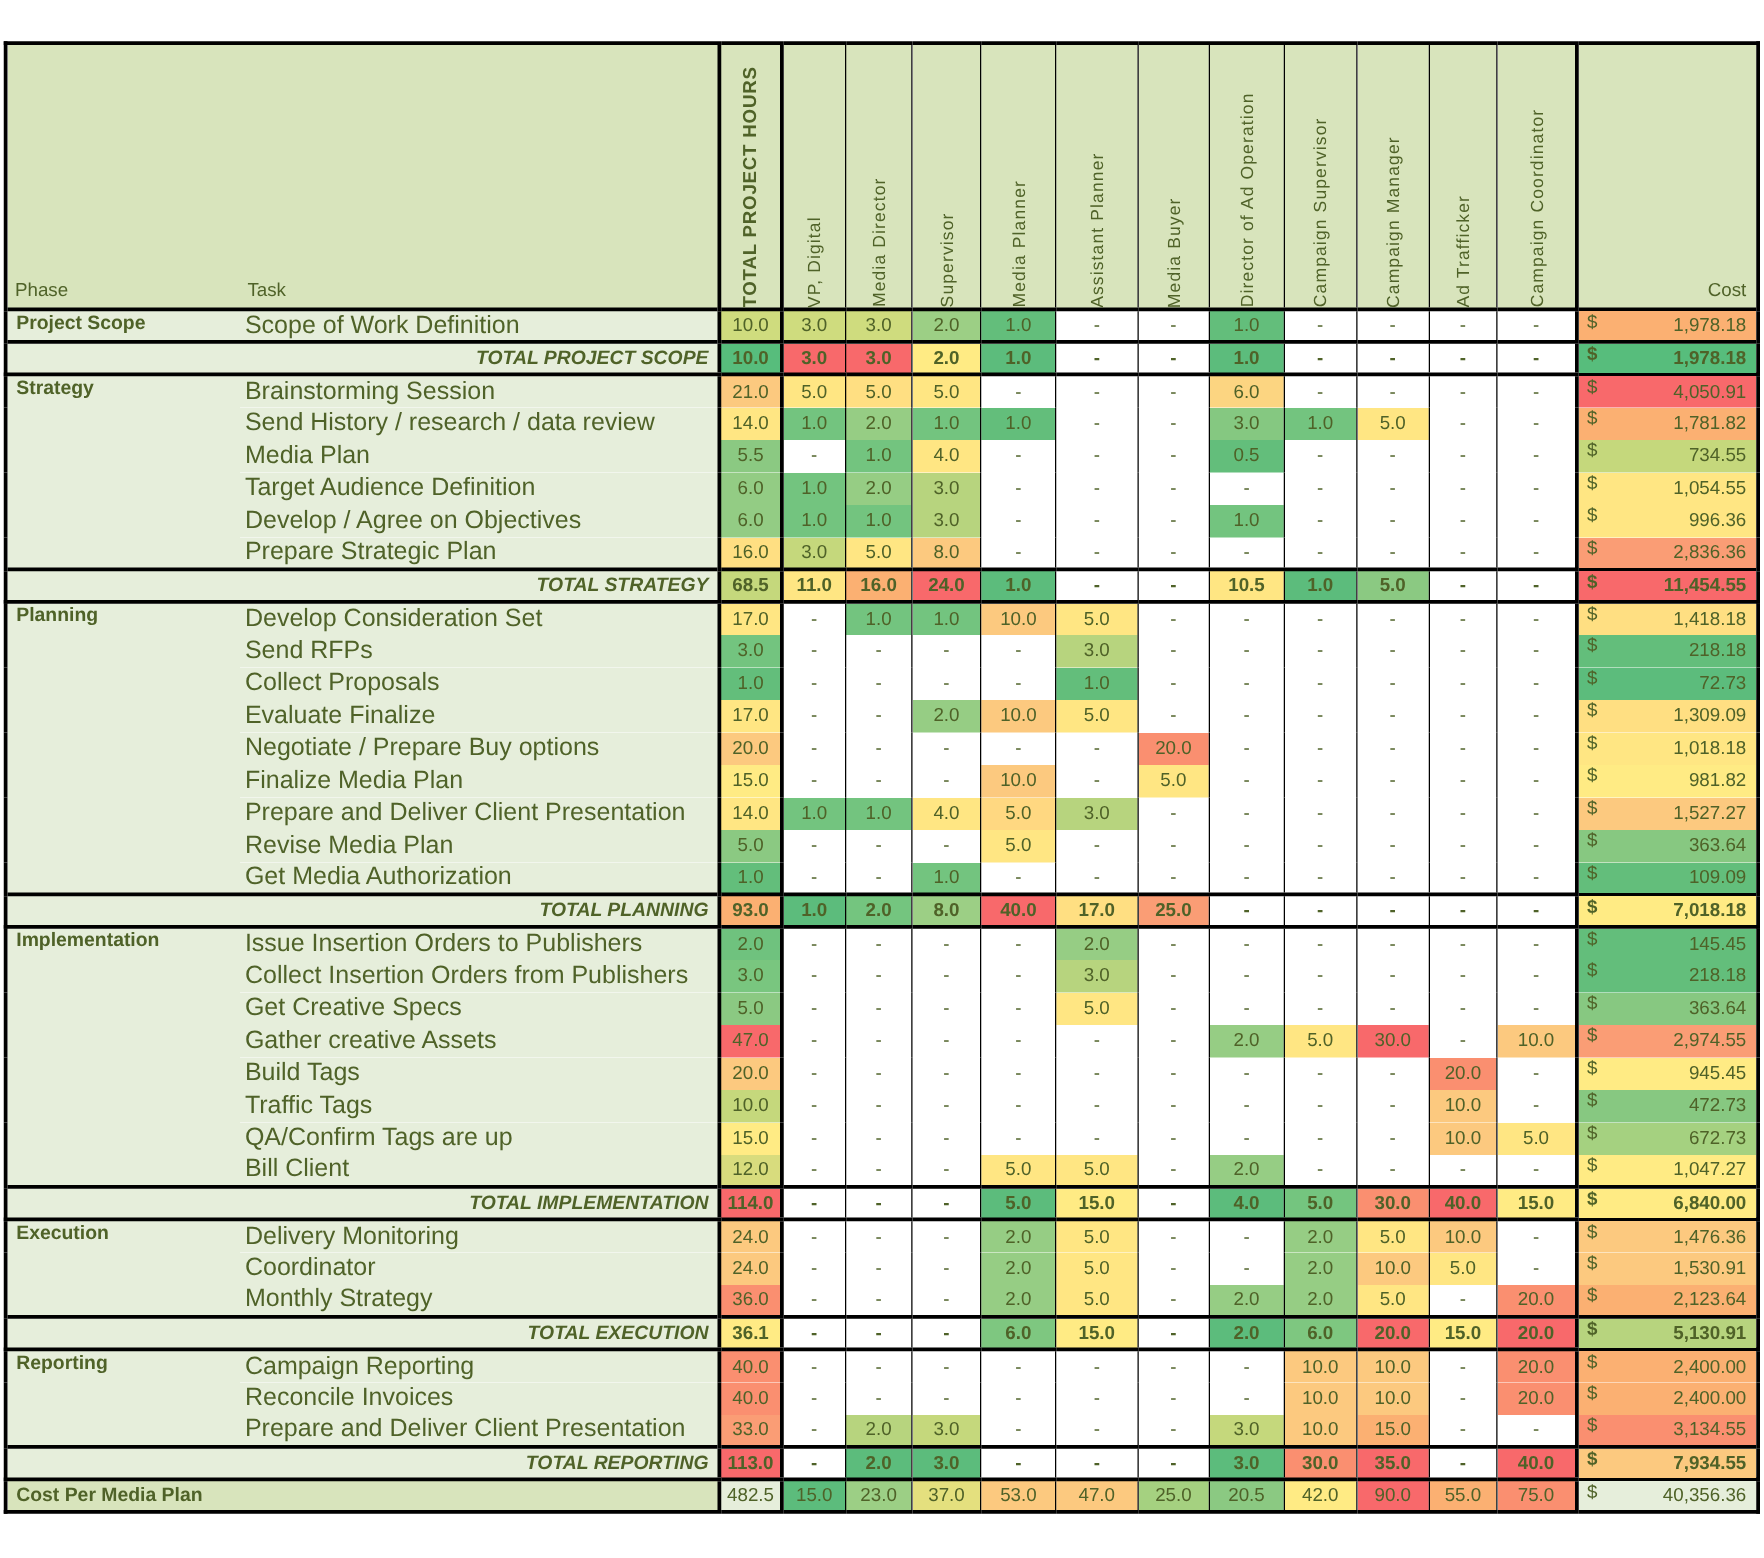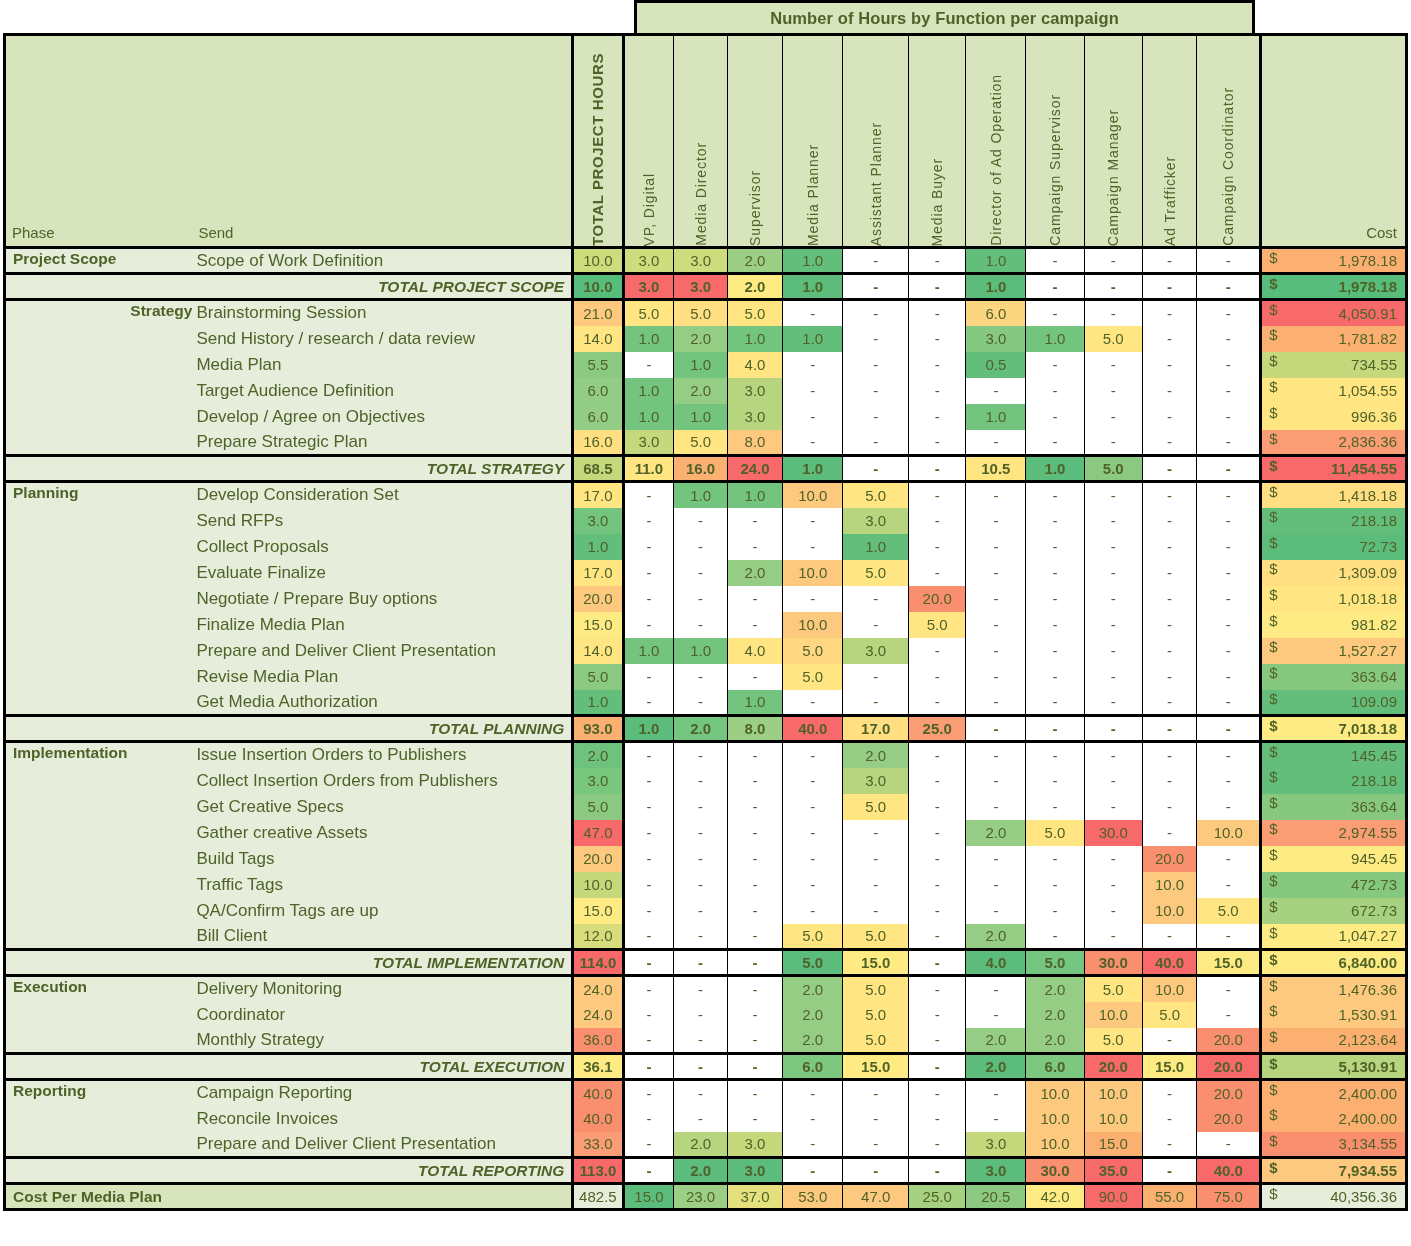--- a/index.html
+++ b/index.html
@@ -87,21 +87,21 @@
     background: #e6eedb;
     font-weight: bold;
     font-size: 15.5px;
     color: #4f6228;
     padding-left: 7px;
     vertical-align: top;
     white-space: nowrap;
   }
   .task-cell {
     background: #e6eedb;
-    font-size: 17px;
+    font-size: 20px;
     color: #4f6228;
     padding-left: 4px;
     white-space: nowrap;
   }
   .totallabel-cell {
     background: #e6eedb;
     font-style: italic;
     font-weight: bold;
     font-size: 15.5px;
     color: #4f6228;
@@ -139,23 +139,20 @@
   }
   .cost.b { font-weight: bold; }
 
   
 </style>
 </head>
 <body>
 
 <div id="sheet">
 
-  <div id="banner-wrap">
-    <span class="banner-text">Number of Hours by Function per campaign</span>
-  </div>
 
   <div id="main-wrap">
     <table class="grid" id="main-table">
       <colgroup>
         <col style="width:192px">
         <col style="width:385px">
         <col style="width:51px">
         <col style="width:52px">
         <col style="width:55px">
         <col style="width:57px">
@@ -165,21 +162,21 @@
         <col style="width:62px">
         <col style="width:60px">
         <col style="width:60px">
         <col style="width:56px">
         <col style="width:66px">
         <col style="width:150px">
       </colgroup>
       <tbody id="tbody">
           <tr class="header-row">
             <td class="hv-t hv-l hdr-bottom-label">Phase</td>
-            <td class="hv-t hdr-bottom-label">Send</td>
+            <td class="hv-t hdr-bottom-label">Task</td>
             <td class="hv-t hv-l">
               <div class="rot bold">TOTAL PROJECT HOURS</div>
             </td>
             <td class="hv-l hv-t">
               <div class="rot">VP, Digital</div>
             </td>
             <td class="vsep hv-t">
               <div class="rot">Media Director</div>
             </td>
             <td class="vsep hv-t">
@@ -238,21 +235,21 @@
             <td class="num b vsep hv-t hv-b" style="background: rgb(255, 255, 255);">-</td>
             <td class="num b vsep hv-t hv-b" style="background: rgb(255, 255, 255);">-</td>
             <td class="num b vsep hv-t hv-b" style="background: rgb(92, 188, 124);">1.0</td>
             <td class="num b vsep hv-t hv-b" style="background: rgb(255, 255, 255);">-</td>
             <td class="num b vsep hv-t hv-b" style="background: rgb(255, 255, 255);">-</td>
             <td class="num b vsep hv-t hv-b" style="background: rgb(255, 255, 255);">-</td>
             <td class="num b vsep hv-t hv-b" style="background: rgb(255, 255, 255);">-</td>
             <td class="cost b hv-l hv-r hv-t hv-b" style="background: rgb(87, 189, 124);"><span class="cur">$</span>1,978.18</td>
           </tr>
           <tr class="data-row">
-            <td class="phase-cell hv-t hv-l" rowspan="6" style="padding-top: 1px; text-align: right;">Strategy</td>
+            <td class="phase-cell hv-t hv-l" rowspan="6" style="padding-top: 1px;">Strategy</td>
             <td class="task-cell hv-t">Brainstorming Session</td>
             <td class="num hv-l hv-t" style="background: rgb(252, 201, 127);">21.0</td>
             <td class="num hv-l hv-t" style="background: rgb(255, 230, 131);">5.0</td>
             <td class="num vsep hv-t" style="background: rgb(255, 223, 130);">5.0</td>
             <td class="num vsep hv-t" style="background: rgb(255, 230, 131);">5.0</td>
             <td class="num vsep hv-t" style="background: rgb(255, 255, 255);">-</td>
             <td class="num vsep hv-t" style="background: rgb(255, 255, 255);">-</td>
             <td class="num vsep hv-t" style="background: rgb(255, 255, 255);">-</td>
             <td class="num vsep hv-t" style="background: rgb(252, 213, 129);">6.0</td>
             <td class="num vsep hv-t" style="background: rgb(255, 255, 255);">-</td>

